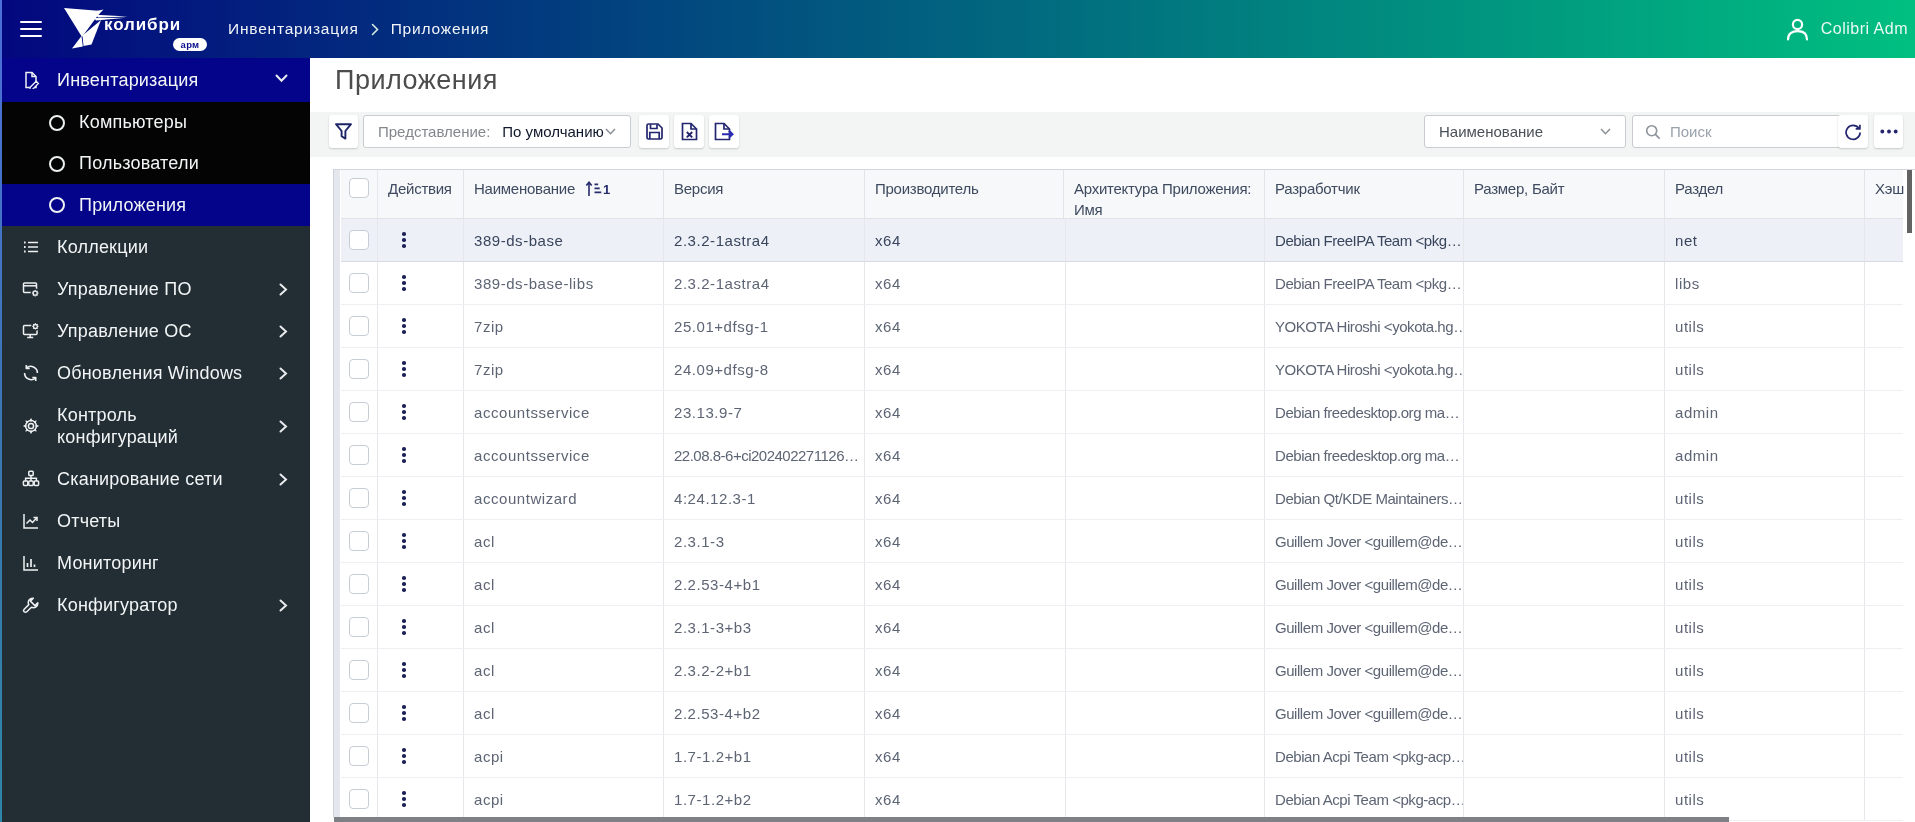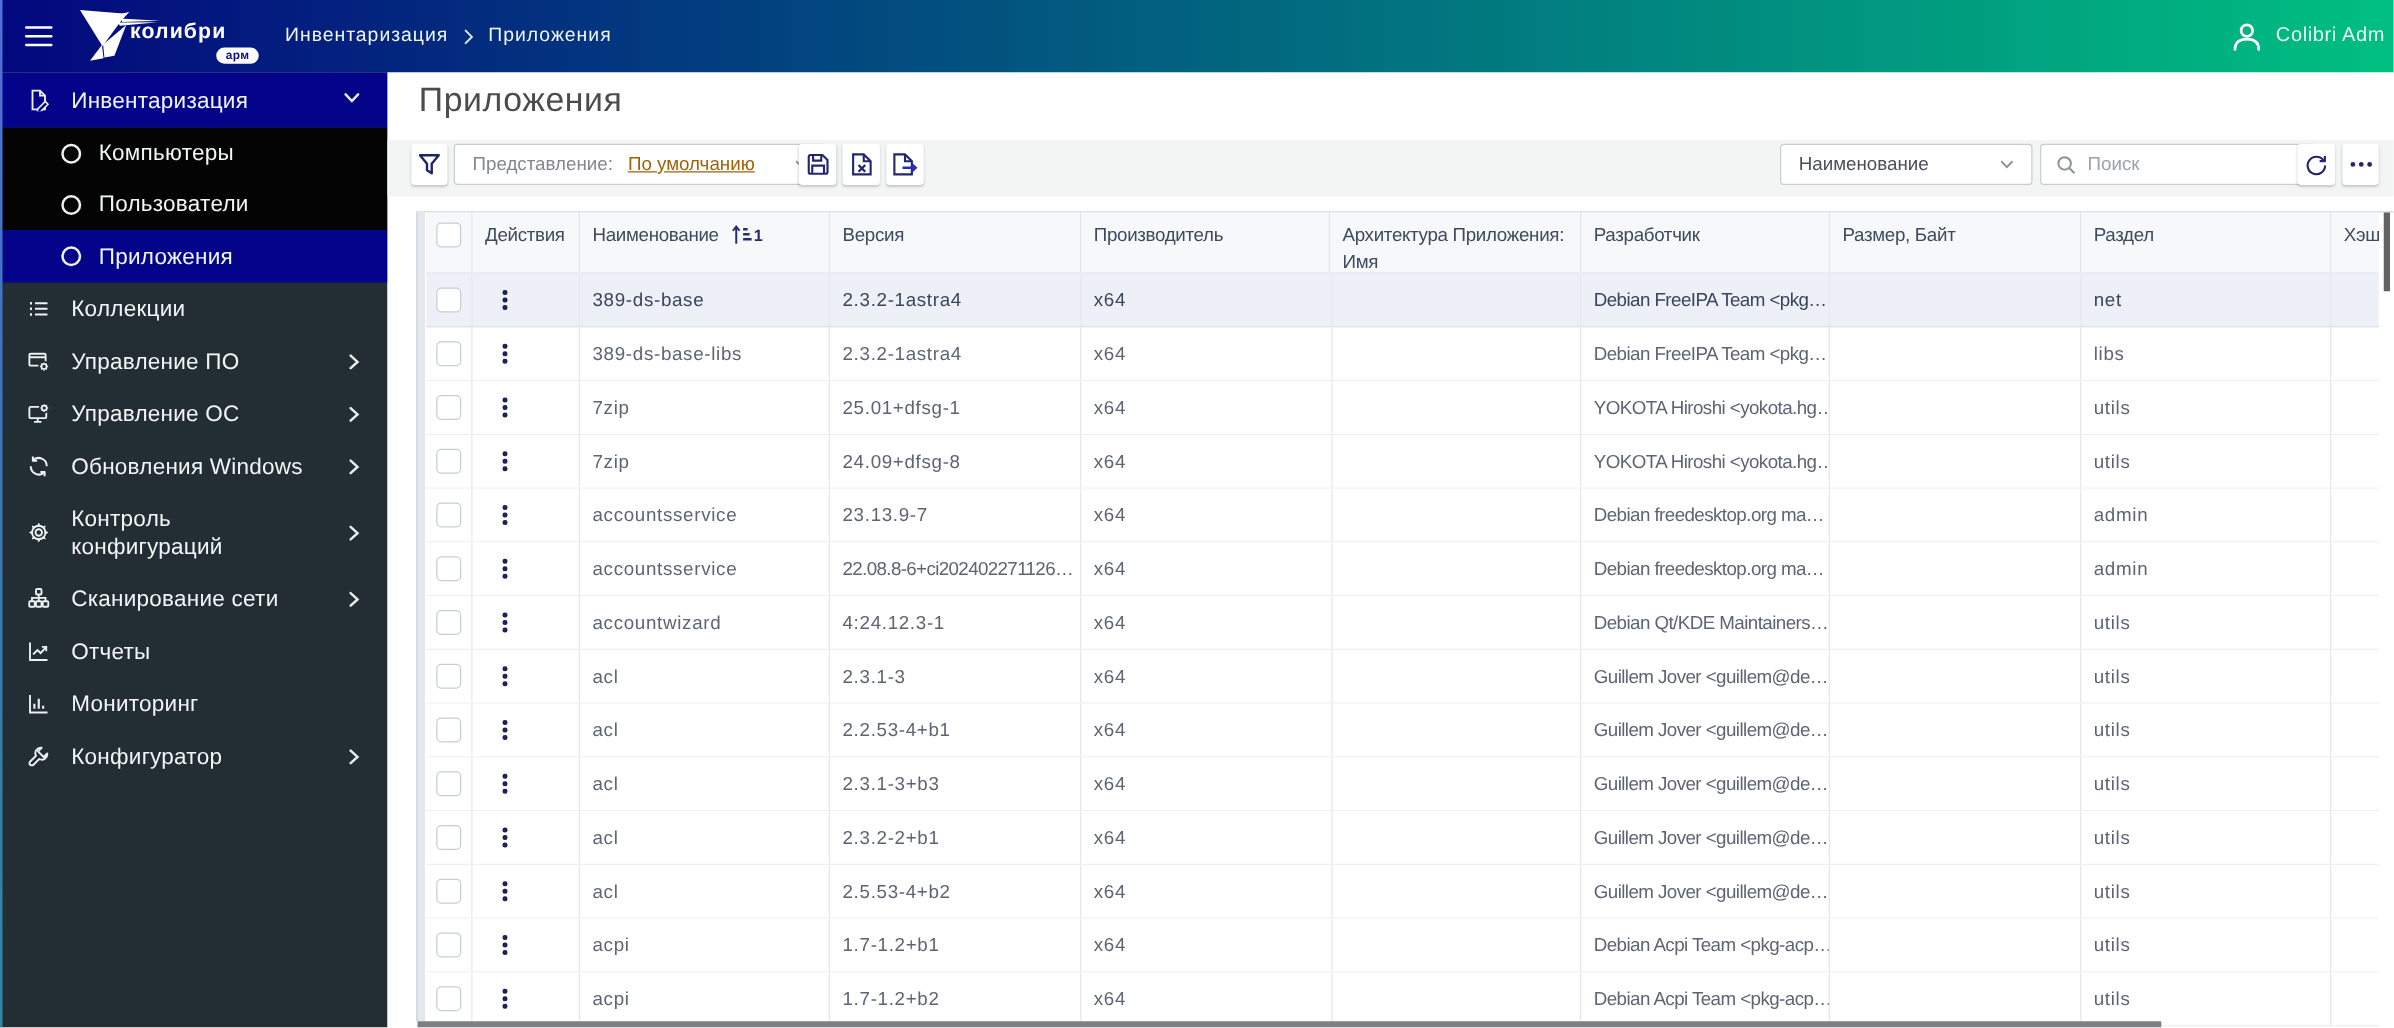--- a/index.html
+++ b/index.html
@@ -261,23 +261,23 @@
 
 <div class="main">
   <div class="pagetitle">Приложения</div>
   <div class="grayband"></div>
 
   <div class="btn" style="left:19px; top:57px; width:29px; height:33px;">
     <svg width="17" height="18" viewBox="0 0 17 18" fill="none" stroke="#1d2466" stroke-width="1.9" stroke-linejoin="round">
           <path d="M1 1.2 H16 L10.4 8 V15.6 L6.6 13.2 V8 Z"></path>
         </svg>
   </div>
-  <div class="selbox" style="left:53px; top:57px; width:299px; height:33px;">
+  <div class="selbox" style="left:53px; top:57px; width:268px; height:33px;">
     <span style="color:#83878d; margin-left:14px;">Представление:</span>
-    <span style="color:#a16207; margin-left:12px;text-decoration:underline;">По умолчанию</span>
+    <span style="color:#0f172a; margin-left:12px;">По умолчанию</span>
     <svg class="chevg" style="margin-left:auto; margin-right:14px;" viewBox="0 0 11 7">
           <path d="M1 1 L5.5 5.7 L10 1" stroke="#8a9097" stroke-width="1.5" fill="none"></path>
         </svg>
   </div>
   <div class="btn" style="left:329px; top:57px; width:30px; height:33px;">
     <svg width="19" height="19" viewBox="0 0 19 19" fill="none" stroke="#23266e" stroke-width="1.7">
       <path d="M2 3.5 a1.5 1.5 0 0 1 1.5 -1.5 H13 L17 6 V15.5 a1.5 1.5 0 0 1 -1.5 1.5 H3.5 A1.5 1.5 0 0 1 2 15.5 Z"></path>
       <path d="M5.5 2.2 V6.5 H12 V2.2"></path>
       <path d="M4.8 17 V10.5 H14.2 V17"></path>
     </svg>
@@ -572,21 +572,21 @@
             <span class="cb"></span>
           </div>
       <div class="c w1">
             <span class="dots3">
               <i></i>
               <i></i>
               <i></i>
             </span>
           </div>
       <div class="c w2">acl</div>
-      <div class="c w3">2.5.53-4+b2</div>
+      <div class="c w3">2.2.53-4+b2</div>
       <div class="c w4">x64</div>
       <div class="c w5"></div>
       <div class="c w6">Guillem Jover &lt;guillem@de…</div>
       <div class="c w7"></div>
       <div class="c w8">utils</div>
       <div class="c w9"></div>
     </div>
     <div class="trow" style="top:566px">
       <div class="cbw w0">
             <span class="cb"></span>

